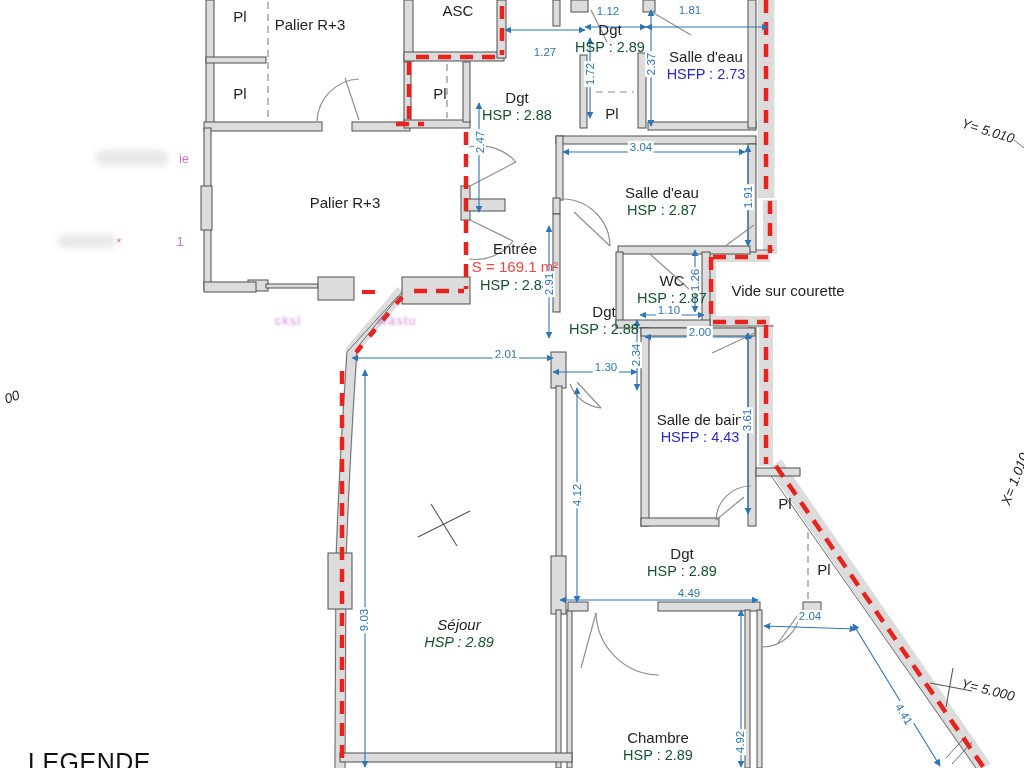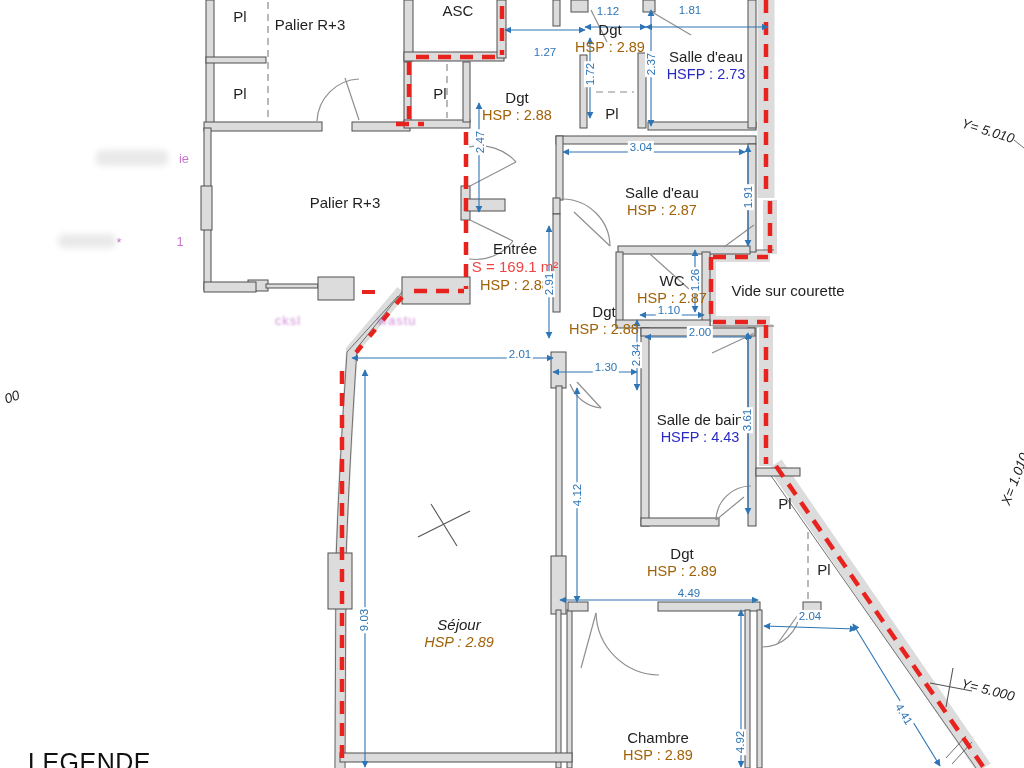--- a/index.html
+++ b/index.html
@@ -5,21 +5,21 @@
   html,body{margin:0;padding:0;}
   body{
     width:1024px;height:768px;position:relative;overflow:hidden;background:#ffffff;
     font-family:"Liberation Sans", sans-serif;
   }
   #plan{position:absolute;left:0;top:0;}
   #labels-layer{position:absolute;left:0;top:0;width:1024px;height:768px;}
   .room{position:absolute;transform:translateX(-50%);text-align:center;white-space:nowrap;line-height:1.22;}
   .room-name{color:#1f1f1f;font-size:15px;}
   .room-area{color:#ef4444;font-size:15px;}
-  .room-hsp{color:#a16207;font-size:14.5px;}
+  .room-hsp{color:#14532d;font-size:14.5px;}
   .room-hsfp{color:#2b2bc4;font-size:14.5px;}
   .dim{
     position:absolute;color:#2e75b6;font-size:11.5px;background:#fff;padding:0 2px;
     white-space:nowrap;transform:translate(-50%,-50%);
   }
   .annot{position:absolute;white-space:nowrap;transform:translate(-50%,-50%);}
   .survey{font-style:italic;font-size:13.5px;color:#1c1c1c;}
   .faint{font-size:13px;color:#a21caf;opacity:.6;}
   .blur{filter:blur(1.3px);opacity:.5;letter-spacing:1px;}
   .smudge{position:absolute;background:#e9e9e9;filter:blur(3px);border-radius:6px;}
@@ -282,21 +282,21 @@
     <div class="dim" style="left: 590px; top: 74px; transform: translate(-50%, -50%) rotate(-90deg);">1.72</div>
     <div class="dim" style="left: 651px; top: 64px; transform: translate(-50%, -50%) rotate(-90deg);">2.37</div>
     <div class="dim" style="left: 641px; top: 147px; transform: translate(-50%, -50%) rotate(0deg);">3.04</div>
     <div class="dim" style="left: 748px; top: 197px; transform: translate(-50%, -50%) rotate(-90deg);">1.91</div>
     <div class="dim" style="left: 549px; top: 284px; transform: translate(-50%, -50%) rotate(-90deg);">2.91</div>
     <div class="dim" style="left: 695px; top: 280px; transform: translate(-50%, -50%) rotate(-90deg);">1.26</div>
     <div class="dim" style="left: 669px; top: 310px; transform: translate(-50%, -50%) rotate(0deg);">1.10</div>
     <div class="dim" style="left: 700px; top: 332px; transform: translate(-50%, -50%) rotate(0deg);">2.00</div>
     <div class="dim" style="left: 636px; top: 355px; transform: translate(-50%, -50%) rotate(-90deg);">2.34</div>
     <div class="dim" style="left: 606px; top: 367px; transform: translate(-50%, -50%) rotate(0deg);">1.30</div>
-    <div class="dim" style="left: 520px; top: 354px; transform: translate(-50%, -50%) rotate(0deg);">2.01</div>
+    <div class="dim" style="left: 506px; top: 354px; transform: translate(-50%, -50%) rotate(0deg);">2.01</div>
     <div class="dim" style="left: 747px; top: 420px; transform: translate(-50%, -50%) rotate(-90deg);">3.61</div>
     <div class="dim" style="left: 577px; top: 495px; transform: translate(-50%, -50%) rotate(-90deg);">4.12</div>
     <div class="dim" style="left: 364px; top: 620px; transform: translate(-50%, -50%) rotate(-90deg);">9.03</div>
     <div class="dim" style="left: 689px; top: 593px; transform: translate(-50%, -50%) rotate(0deg);">4.49</div>
     <div class="dim" style="left: 810px; top: 616px; transform: translate(-50%, -50%) rotate(0deg);">2.04</div>
     <div class="dim" style="left: 740px; top: 742px; transform: translate(-50%, -50%) rotate(-90deg);">4.92</div>
     <div class="dim" style="left: 904px; top: 714px; transform: translate(-50%, -50%) rotate(59deg);">4.41</div>
     <div class="annot survey" style="left: 988px; top: 131px; transform: translate(-50%, -50%) rotate(17deg);">Y= 5.010</div>
     <div class="annot survey" style="left: 1015px; top: 479px; transform: translate(-50%, -50%) rotate(-69deg);">X= 1.010</div>
     <div class="annot survey" style="left: 988px; top: 690px; transform: translate(-50%, -50%) rotate(14deg);">Y= 5.000</div>

